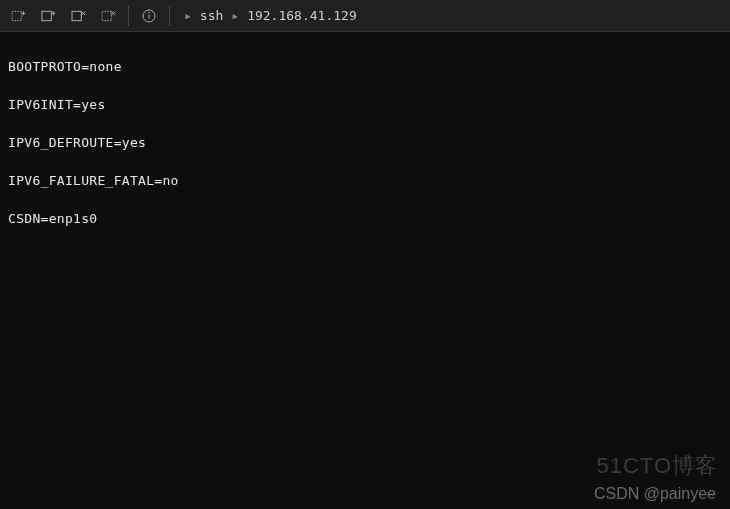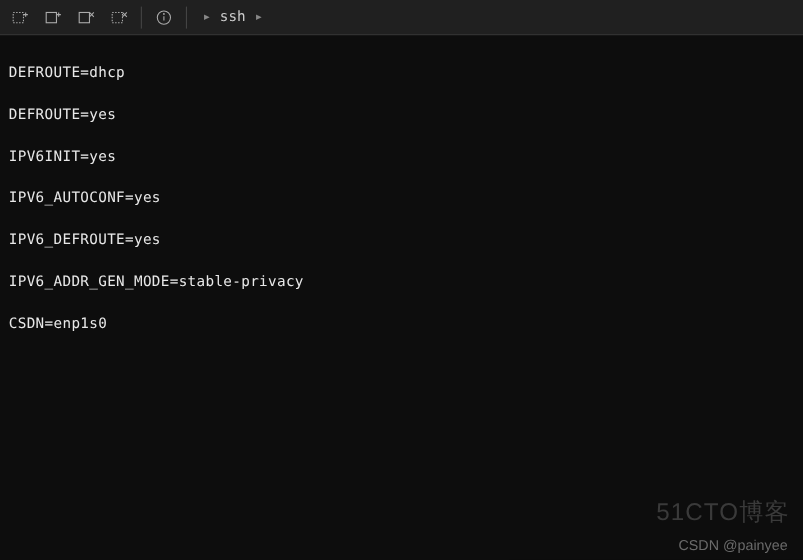--- a/index.html
+++ b/index.html
@@ -63,21 +63,21 @@
       font-size: 22px;
       font-family: sans-serif;
       letter-spacing: 1px;
       margin-left: 40px;
     }
     .credit {
       position: absolute;
       bottom: 6px;
       right: 14px;
       color: #6a6a6a;
-      font-size: 13px;
+      font-size: 16px;
       font-family: sans-serif;
     }
   </style>
 </head>
 <body>
 
 <div class="toolbar">
   <div class="toolbar-icon">
     <svg viewBox="0 0 24 24" fill="none" stroke="currentColor" stroke-width="1.5">
       <rect x="3" y="5" width="14" height="14" stroke-dasharray="2 2"></rect>
@@ -112,30 +112,29 @@
       <circle cx="12" cy="12" r="9"></circle>
         <line x1="12" y1="10" x2="12" y2="16"></line>
         <circle cx="12" cy="7" r="0.5" fill="currentColor"></circle>
     </svg>
   </div>
   <div class="toolbar-sep"></div>
   <div class="breadcrumb">
     <span class="breadcrumb-sep">▸</span>
     <span>ssh</span>
     <span class="breadcrumb-sep">▸</span>
+    <span>192.168.41.129</span>
   </div>
 </div>
 
 <div class="terminal">
-<div>DEFROUTE=dhcp</div>
-<div>DEFROUTE=yes</div>
+<div>BOOTPROTO=none</div>
 <div>IPV6INIT=yes</div>
-<div>IPV6_AUTOCONF=yes</div>
 <div>IPV6_DEFROUTE=yes</div>
-<div>IPV6_ADDR_GEN_MODE=stable-privacy</div>
+<div>IPV6_FAILURE_FATAL=no</div>
 <div>CSDN=enp1s0</div>
 
 
 
 
 
 </div>
 
 <div class="watermark">51CTO博客</div>
 <div class="credit">CSDN @painyee</div>

